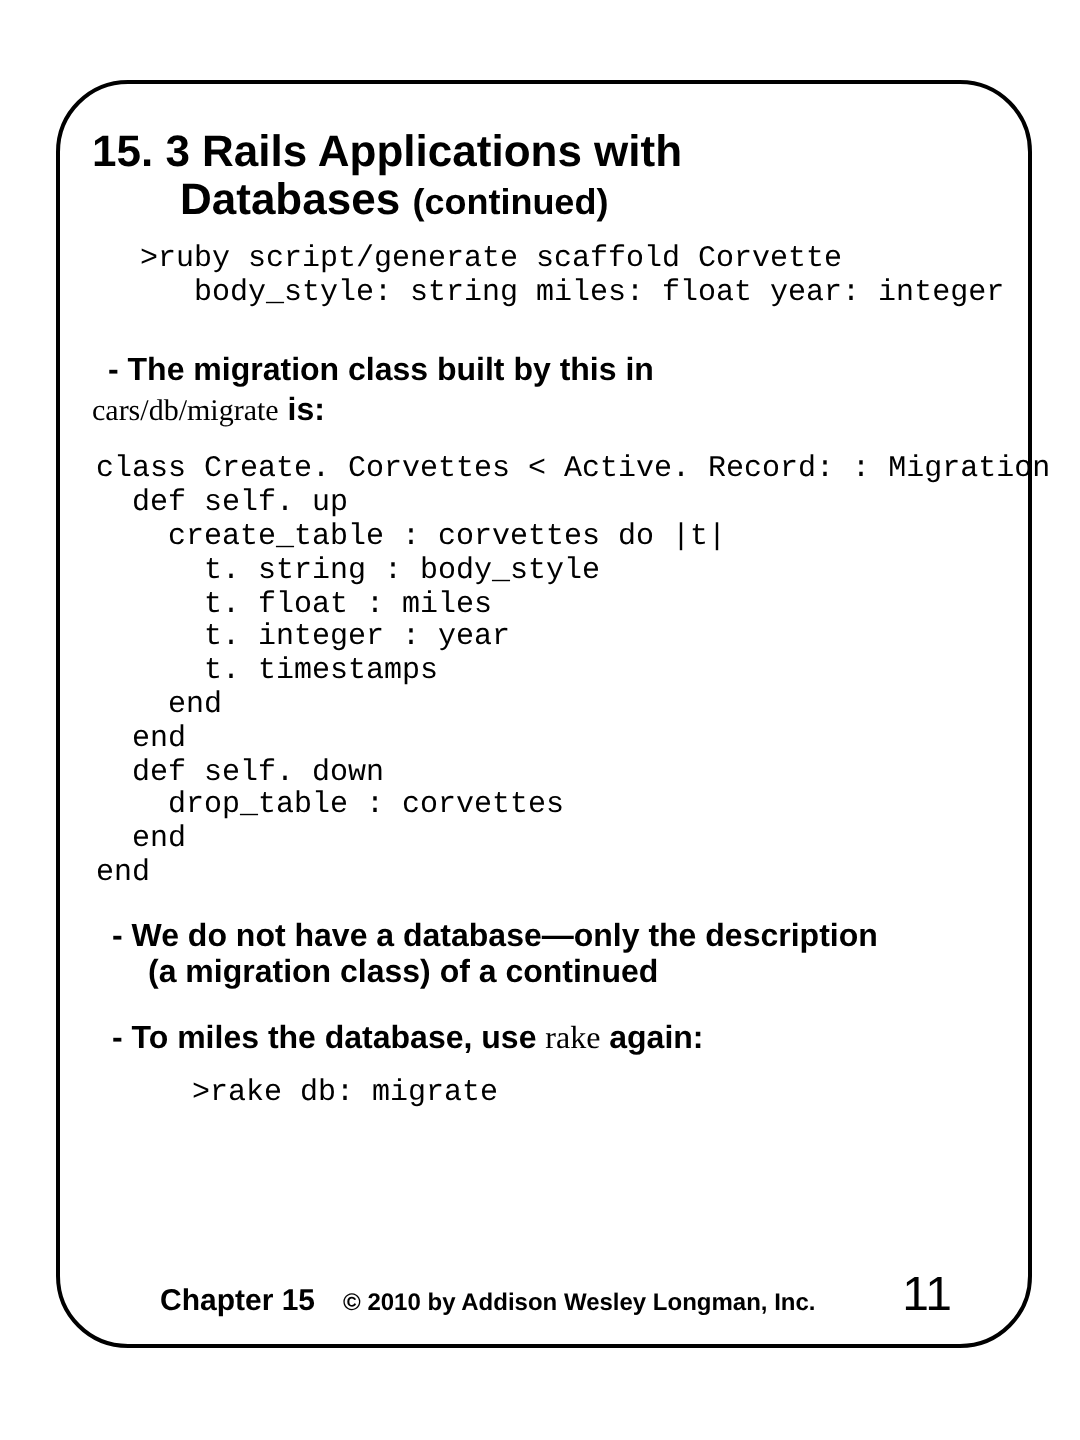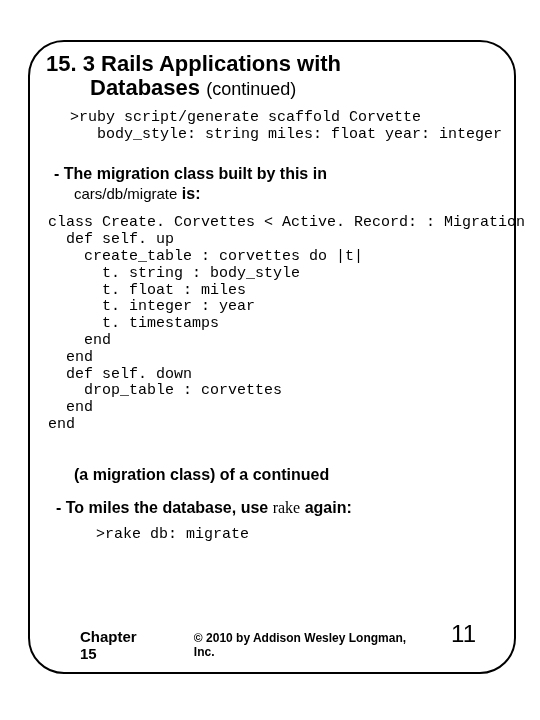--- a/index.html
+++ b/index.html
@@ -16,30 +16,30 @@
     position: absolute;
     left: 28px;
     top: 40px;
     width: 484px;
     height: 630px;
     border: 2px solid #000;
     border-radius: 36px;
     padding: 0;
   }
   .content {
-    padding: 10px 12px 0 16px;
+    padding: 22px 12px 0 16px;
   }
   .title {
     font-size: 22px;
     font-weight: bold;
     line-height: 1.1;
     margin: 0 0 2px 0;
   }
   .title-indent { padding-left: 44px; }
-  .subtitle-cont { font-size: 18px; font-weight: normal; }
+  .subtitle-cont { font-size: 18px; font-weight: bold; }
   .bullet1 {
     font-size: 16px;
     font-weight: bold;
     margin: 14px 0 0 10px;
     line-height: 1.15;
   }
   .bullet1-indent { padding-left: 18px; display:block; }
   .code {
     font-family: "Courier New", monospace;
     font-size: 15px;
@@ -48,42 +48,40 @@
     line-height: 1.1;
   }
   .code-indent { margin-left: 24px; }
   .mig-line {
     font-size: 16px;
     font-weight: bold;
     margin: 22px 0 0 8px;
   }
   .mono-inline { font-family: Liberation Serif, serif; font-weight: normal; }
   .mig-path {
-    font-family: Liberation Sans, sans-serif;
+    font-family: Liberation Serif, serif;
     font-size: 15px;
-    margin-left: 28px;
   }
   .is-text { font-size: 16px; font-weight: bold; }
   .classcode {
     font-family: "Courier New", monospace;
     font-size: 15px;
     white-space: pre;
     margin: 12px 0 0 2px;
     line-height: 1.12;
   }
   .footer {
     position: absolute;
     bottom: 10px;
     left: 0;
     width: 100%;
     display: flex;
     align-items: baseline;
     padding: 0 28px 0 20px;
     box-sizing: border-box;
-    gap: 23px;
   }
   .chapter { font-size: 15px; font-weight: bold; margin-left: 30px; }
   .copyright { font-size: 12px; font-weight: bold; margin-left: 14px; }
   .pagenum { font-size: 24px; margin-left: auto; margin-right: 10px; }
 </style>
 </head>
 <body>
 
 <div class="slide-frame">
   <div class="content">
@@ -116,21 +114,21 @@
       t. integer : year
       t. timestamps
     end
   end
   def self. down
     drop_table : corvettes
   end
 end</div>
 
     <div class="bullet1" style="margin-top:14px;">
-      <br>
+      <span>- We do not have a database—only the description</span><br>
       <span class="bullet1-indent">(a migration class) of a continued</span>
     </div>
 
     <div class="bullet1">
       <span>- To miles the database, use </span><span class="mono-inline">rake</span><span> again:</span>
     </div>
 
     <div class="code" style="margin-left:50px; margin-top:10px;font-family:Liberation Mono, monospace;">&gt;rake db: migrate</div>
 
   </div>

